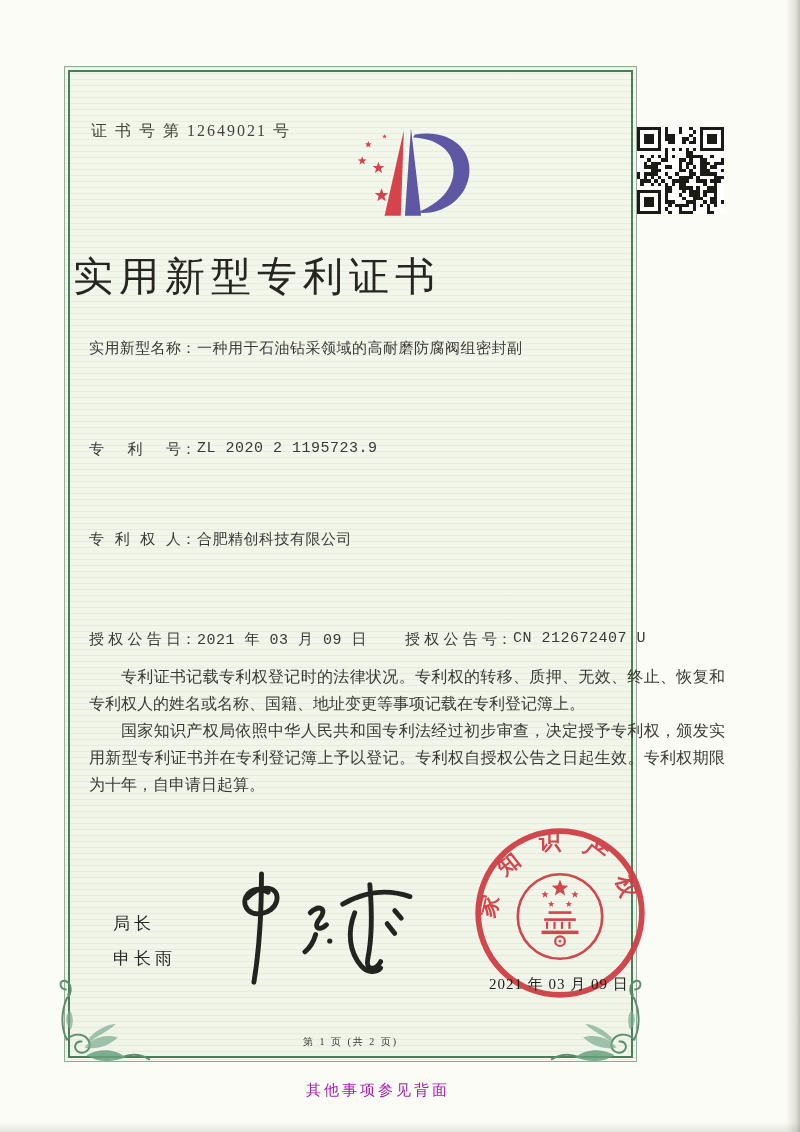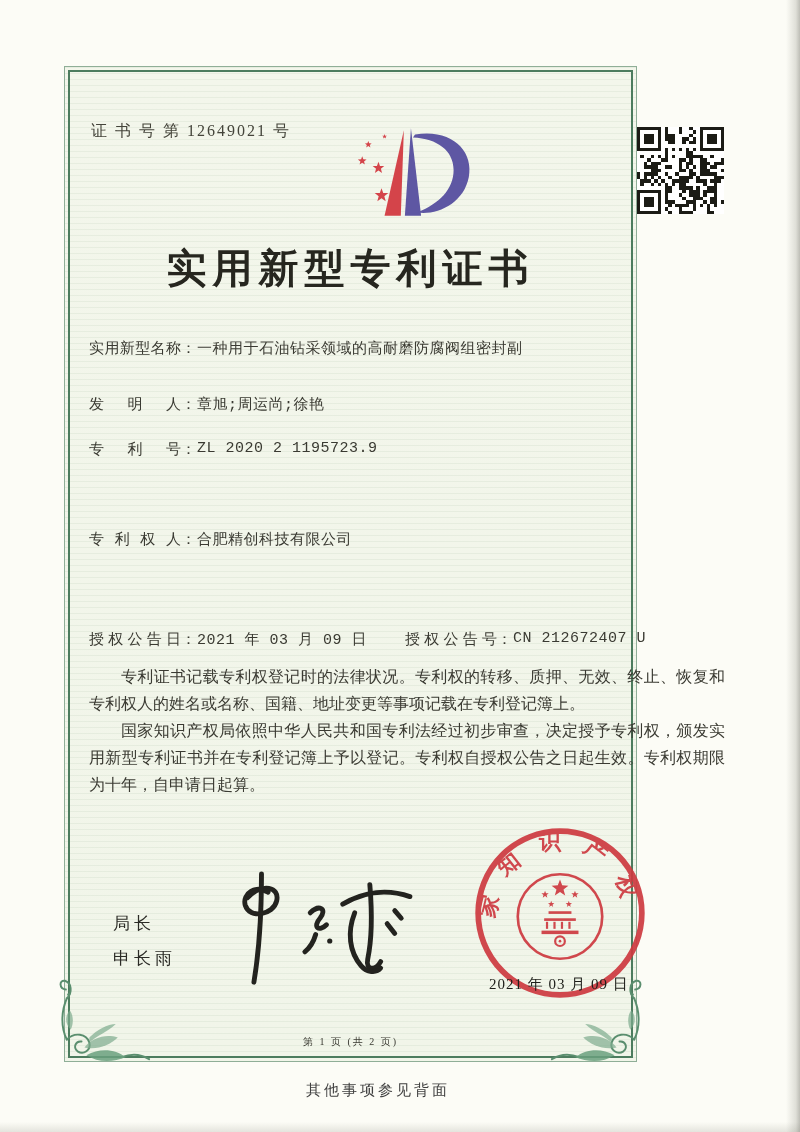--- a/index.html
+++ b/index.html
@@ -16,40 +16,40 @@
     background:
       repeating-linear-gradient(180deg, rgba(124,160,122,.10) 0 1px, rgba(0,0,0,0) 1px 6px),
       linear-gradient(#f3f6eb,#f1f5e9);}
   .frame-inner{position:absolute;left:3px;top:3px;right:3px;bottom:3px;border:2px solid #4c7c5e;pointer-events:none;}
   .flourish{position:absolute;width:98px;height:98px;bottom:-6px;z-index:3;}
   .flourish.bl{left:-8px;}
   .flourish.br{right:-8px;transform:scaleX(-1);}
   .cert-no{position:absolute;left:26px;top:54px;font-size:16px;letter-spacing:2px;color:#44443a;}
   .logo{position:absolute;left:283px;top:55px;width:132px;height:102px;}
   .qr{position:absolute;left:572px;top:60px;width:87px;height:87px;background:#fff;}
-  .title{position:absolute;left:0;top:174px;width:100%;text-align:center;margin:0;
-    font-size:40px;font-weight:bold;letter-spacing:6px;color:#26261f;}
+  .title{position:absolute;left:0;top:174px;width:100%;margin:8px;
+    font-size:40px;font-weight:normal;letter-spacing:6px;color:#26261f;}
   .field-row{position:absolute;left:24px;font-size:15px;color:#3a3a32;white-space:nowrap;}
   .field-label{display:inline-block;width:92px;text-align:justify;text-align-last:justify;vertical-align:top;}
   .field-colon{display:inline-block;width:16px;vertical-align:top;}
   .field-value{display:inline-block;letter-spacing:.5px;vertical-align:top;font-family:Liberation Mono, monospace;}
   .field-value.wrap{white-space:normal;width:400px;line-height:26px;}
   .grant-col2{position:absolute;left:316px;top:0;white-space:nowrap;}
   .paragraphs{position:absolute;left:24px;top:596px;width:636px;font-size:16px;line-height:27px;
     text-align:justify;color:#3a3a32;}
   .paragraphs p{margin:0;text-indent:2em;}
   .official{position:absolute;left:48px;font-family:Liberation Mono, monospace;
     font-size:17px;letter-spacing:4px;color:#2b2b26;text-align:center;}
   .official.role{top:845px;}
   .official.name{top:880px;}
   .signature{position:absolute;left:140px;top:796px;width:230px;height:130px;}
   .seal{position:absolute;left:407px;top:758px;width:176px;height:176px;opacity:.92;}
   .seal-date{position:absolute;left:424px;top:908px;font-size:15px;letter-spacing:1px;color:#1e1e1a;z-index:4;}
   .page-info{position:absolute;left:0;top:968px;width:100%;text-align:center;font-size:10px;letter-spacing:2px;color:#3a3a32;}
-  .back-note{position:absolute;left:306px;top:1081px;font-size:15px;letter-spacing:3px;color:#404040;}
+  .back-note{position:absolute;left:306px;top:1081px;font-size:15px;letter-spacing:3px;color:#a21caf;}
   svg text{font-family:"Liberation Serif","DejaVu Serif",serif;}
   .seal-ring-text{font-size:25px;font-weight:bold;letter-spacing:23px;fill:#ce3a40;}
 </style>
 </head>
 <body>
 
 <div class="page">
 
   <div class="frame">
     <div class="frame-inner"></div>
@@ -97,23 +97,20 @@
     </svg>
 
     <svg class="qr" viewBox="0 0 25 25" shape-rendering="crispEdges">
       <path id="qr-path" fill="#1b1b15" d="M0 0h1v1h-1zM1 0h1v1h-1zM2 0h1v1h-1zM3 0h1v1h-1zM4 0h1v1h-1zM5 0h1v1h-1zM6 0h1v1h-1zM8 0h1v1h-1zM12 0h1v1h-1zM15 0h1v1h-1zM18 0h1v1h-1zM19 0h1v1h-1zM20 0h1v1h-1zM21 0h1v1h-1zM22 0h1v1h-1zM23 0h1v1h-1zM24 0h1v1h-1zM0 1h1v1h-1zM6 1h1v1h-1zM8 1h1v1h-1zM12 1h1v1h-1zM16 1h1v1h-1zM18 1h1v1h-1zM24 1h1v1h-1zM0 2h1v1h-1zM2 2h1v1h-1zM3 2h1v1h-1zM4 2h1v1h-1zM6 2h1v1h-1zM8 2h1v1h-1zM9 2h1v1h-1zM10 2h1v1h-1zM15 2h1v1h-1zM18 2h1v1h-1zM20 2h1v1h-1zM21 2h1v1h-1zM22 2h1v1h-1zM24 2h1v1h-1zM0 3h1v1h-1zM2 3h1v1h-1zM3 3h1v1h-1zM4 3h1v1h-1zM6 3h1v1h-1zM8 3h1v1h-1zM9 3h1v1h-1zM10 3h1v1h-1zM13 3h1v1h-1zM14 3h1v1h-1zM16 3h1v1h-1zM18 3h1v1h-1zM20 3h1v1h-1zM21 3h1v1h-1zM22 3h1v1h-1zM24 3h1v1h-1zM0 4h1v1h-1zM2 4h1v1h-1zM3 4h1v1h-1zM4 4h1v1h-1zM6 4h1v1h-1zM9 4h1v1h-1zM10 4h1v1h-1zM13 4h1v1h-1zM15 4h1v1h-1zM16 4h1v1h-1zM18 4h1v1h-1zM20 4h1v1h-1zM21 4h1v1h-1zM22 4h1v1h-1zM24 4h1v1h-1zM0 5h1v1h-1zM6 5h1v1h-1zM18 5h1v1h-1zM24 5h1v1h-1zM0 6h1v1h-1zM1 6h1v1h-1zM2 6h1v1h-1zM3 6h1v1h-1zM4 6h1v1h-1zM5 6h1v1h-1zM6 6h1v1h-1zM8 6h1v1h-1zM10 6h1v1h-1zM12 6h1v1h-1zM14 6h1v1h-1zM16 6h1v1h-1zM18 6h1v1h-1zM19 6h1v1h-1zM20 6h1v1h-1zM21 6h1v1h-1zM22 6h1v1h-1zM23 6h1v1h-1zM24 6h1v1h-1zM8 7h1v1h-1zM14 7h1v1h-1zM15 7h1v1h-1zM1 8h1v1h-1zM4 8h1v1h-1zM6 8h1v1h-1zM8 8h1v1h-1zM10 8h1v1h-1zM14 8h1v1h-1zM15 8h1v1h-1zM16 8h1v1h-1zM17 8h1v1h-1zM18 8h1v1h-1zM21 8h1v1h-1zM3 9h1v1h-1zM7 9h1v1h-1zM8 9h1v1h-1zM12 9h1v1h-1zM13 9h1v1h-1zM15 9h1v1h-1zM18 9h1v1h-1zM19 9h1v1h-1zM24 9h1v1h-1zM2 10h1v1h-1zM4 10h1v1h-1zM5 10h1v1h-1zM6 10h1v1h-1zM12 10h1v1h-1zM14 10h1v1h-1zM15 10h1v1h-1zM18 10h1v1h-1zM19 10h1v1h-1zM20 10h1v1h-1zM22 10h1v1h-1zM23 10h1v1h-1zM24 10h1v1h-1zM2 11h1v1h-1zM3 11h1v1h-1zM4 11h1v1h-1zM5 11h1v1h-1zM8 11h1v1h-1zM9 11h1v1h-1zM12 11h1v1h-1zM14 11h1v1h-1zM16 11h1v1h-1zM18 11h1v1h-1zM19 11h1v1h-1zM21 11h1v1h-1zM22 11h1v1h-1zM4 12h1v1h-1zM5 12h1v1h-1zM6 12h1v1h-1zM12 12h1v1h-1zM13 12h1v1h-1zM15 12h1v1h-1zM18 12h1v1h-1zM19 12h1v1h-1zM20 12h1v1h-1zM24 12h1v1h-1zM0 13h1v1h-1zM2 13h1v1h-1zM3 13h1v1h-1zM4 13h1v1h-1zM5 13h1v1h-1zM8 13h1v1h-1zM11 13h1v1h-1zM15 13h1v1h-1zM16 13h1v1h-1zM18 13h1v1h-1zM19 13h1v1h-1zM20 13h1v1h-1zM21 13h1v1h-1zM22 13h1v1h-1zM0 14h1v1h-1zM2 14h1v1h-1zM4 14h1v1h-1zM6 14h1v1h-1zM9 14h1v1h-1zM12 14h1v1h-1zM13 14h1v1h-1zM14 14h1v1h-1zM15 14h1v1h-1zM17 14h1v1h-1zM22 14h1v1h-1zM23 14h1v1h-1zM24 14h1v1h-1zM1 15h1v1h-1zM2 15h1v1h-1zM3 15h1v1h-1zM5 15h1v1h-1zM7 15h1v1h-1zM10 15h1v1h-1zM11 15h1v1h-1zM12 15h1v1h-1zM13 15h1v1h-1zM14 15h1v1h-1zM17 15h1v1h-1zM18 15h1v1h-1zM19 15h1v1h-1zM21 15h1v1h-1zM22 15h1v1h-1zM23 15h1v1h-1zM1 16h1v1h-1zM4 16h1v1h-1zM6 16h1v1h-1zM8 16h1v1h-1zM10 16h1v1h-1zM12 16h1v1h-1zM13 16h1v1h-1zM19 16h1v1h-1zM22 16h1v1h-1zM8 17h1v1h-1zM9 17h1v1h-1zM12 17h1v1h-1zM13 17h1v1h-1zM14 17h1v1h-1zM15 17h1v1h-1zM17 17h1v1h-1zM20 17h1v1h-1zM21 17h1v1h-1zM22 17h1v1h-1zM0 18h1v1h-1zM1 18h1v1h-1zM2 18h1v1h-1zM3 18h1v1h-1zM4 18h1v1h-1zM5 18h1v1h-1zM6 18h1v1h-1zM8 18h1v1h-1zM9 18h1v1h-1zM13 18h1v1h-1zM15 18h1v1h-1zM16 18h1v1h-1zM17 18h1v1h-1zM19 18h1v1h-1zM20 18h1v1h-1zM21 18h1v1h-1zM22 18h1v1h-1zM0 19h1v1h-1zM6 19h1v1h-1zM8 19h1v1h-1zM12 19h1v1h-1zM15 19h1v1h-1zM16 19h1v1h-1zM17 19h1v1h-1zM19 19h1v1h-1zM22 19h1v1h-1zM0 20h1v1h-1zM2 20h1v1h-1zM3 20h1v1h-1zM4 20h1v1h-1zM6 20h1v1h-1zM8 20h1v1h-1zM13 20h1v1h-1zM16 20h1v1h-1zM17 20h1v1h-1zM18 20h1v1h-1zM21 20h1v1h-1zM22 20h1v1h-1zM0 21h1v1h-1zM2 21h1v1h-1zM3 21h1v1h-1zM4 21h1v1h-1zM6 21h1v1h-1zM8 21h1v1h-1zM9 21h1v1h-1zM10 21h1v1h-1zM14 21h1v1h-1zM15 21h1v1h-1zM16 21h1v1h-1zM19 21h1v1h-1zM21 21h1v1h-1zM22 21h1v1h-1zM24 21h1v1h-1zM0 22h1v1h-1zM2 22h1v1h-1zM3 22h1v1h-1zM4 22h1v1h-1zM6 22h1v1h-1zM9 22h1v1h-1zM11 22h1v1h-1zM12 22h1v1h-1zM13 22h1v1h-1zM14 22h1v1h-1zM16 22h1v1h-1zM18 22h1v1h-1zM20 22h1v1h-1zM22 22h1v1h-1zM0 23h1v1h-1zM6 23h1v1h-1zM8 23h1v1h-1zM12 23h1v1h-1zM16 23h1v1h-1zM20 23h1v1h-1zM0 24h1v1h-1zM1 24h1v1h-1zM2 24h1v1h-1zM3 24h1v1h-1zM4 24h1v1h-1zM5 24h1v1h-1zM6 24h1v1h-1zM9 24h1v1h-1zM12 24h1v1h-1zM13 24h1v1h-1zM14 24h1v1h-1zM15 24h1v1h-1zM20 24h1v1h-1zM21 24h1v1h-1z"></path>
     </svg>
 
     <h1 class="title">实用新型专利证书</h1>
 
     <div class="field-row" style="top:272px">
       <span class="field-label">实用新型名称</span><span class="field-colon">：</span><span class="field-value">一种用于石油钻采领域的高耐磨防腐阀组密封副</span>
-    </div>
-    <div class="field-row" style="top:328px">
-      <span class="field-label">发明人</span><span class="field-colon">：</span><span class="field-value">章旭;周运尚;徐艳</span>
     </div>
     <div class="field-row" style="top:373px">
       <span class="field-label">专利号</span><span class="field-colon">：</span><span class="field-value">ZL 2020 2 1195723.9</span>
     </div>
     <div class="field-row" style="top:463px">
       <span class="field-label">专利权人</span><span class="field-colon">：</span><span class="field-value">合肥精创科技有限公司</span>
     </div>
     <div class="field-row" style="top:563px">
       <span>
         <span class="field-label">授权公告日</span><span class="field-colon">：</span><span class="field-value">2021 年 03 月 09 日</span>

